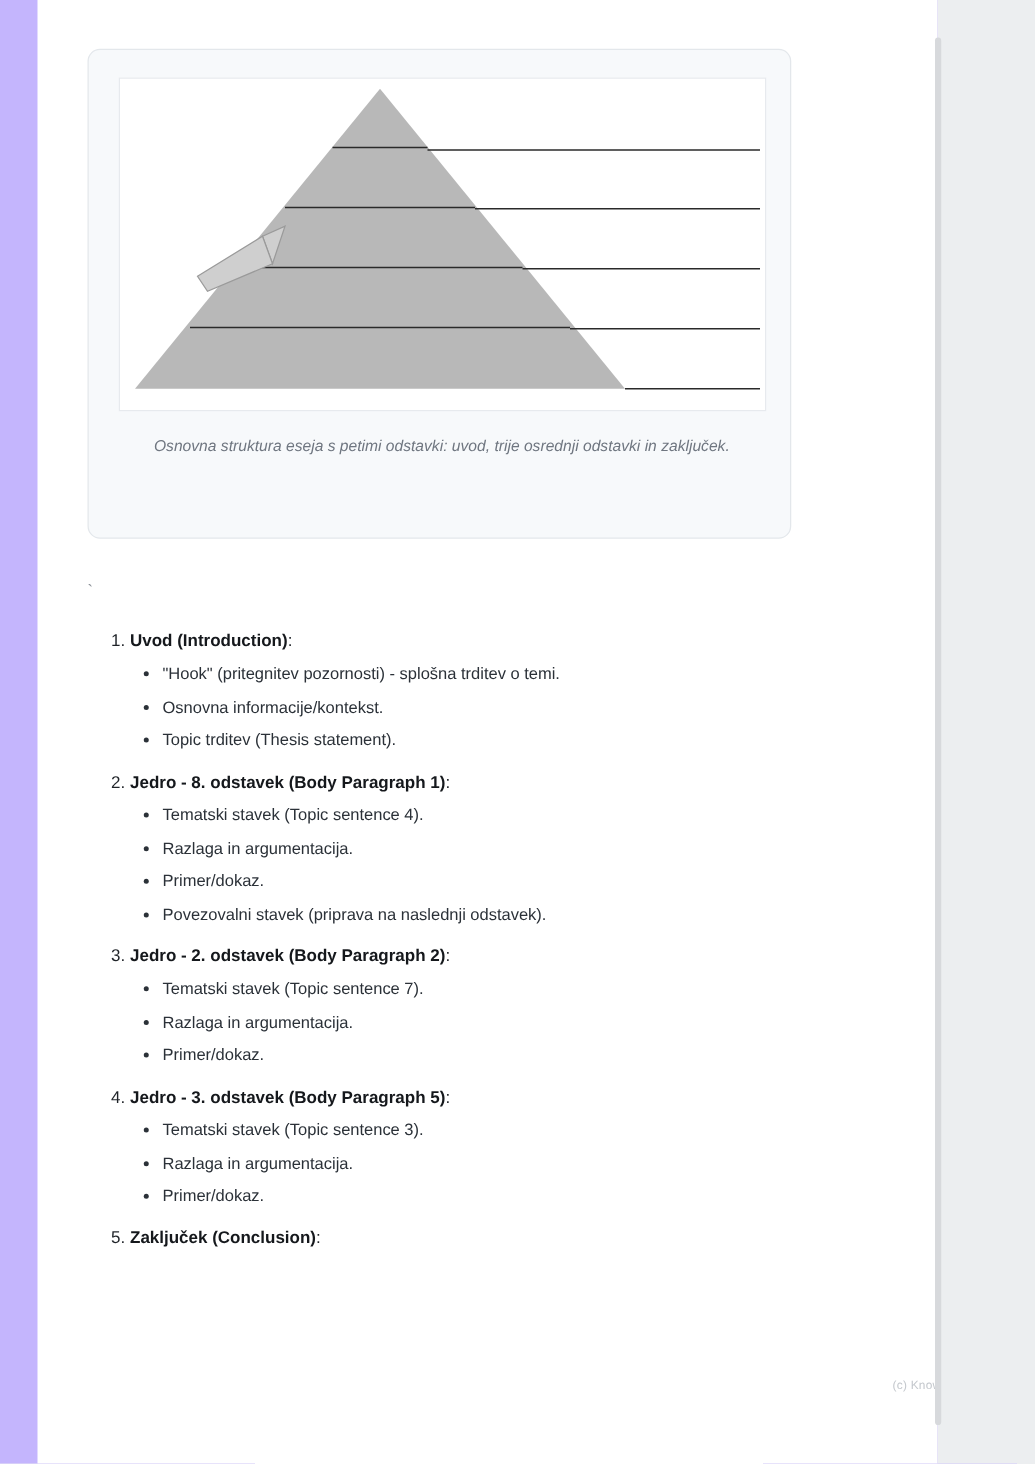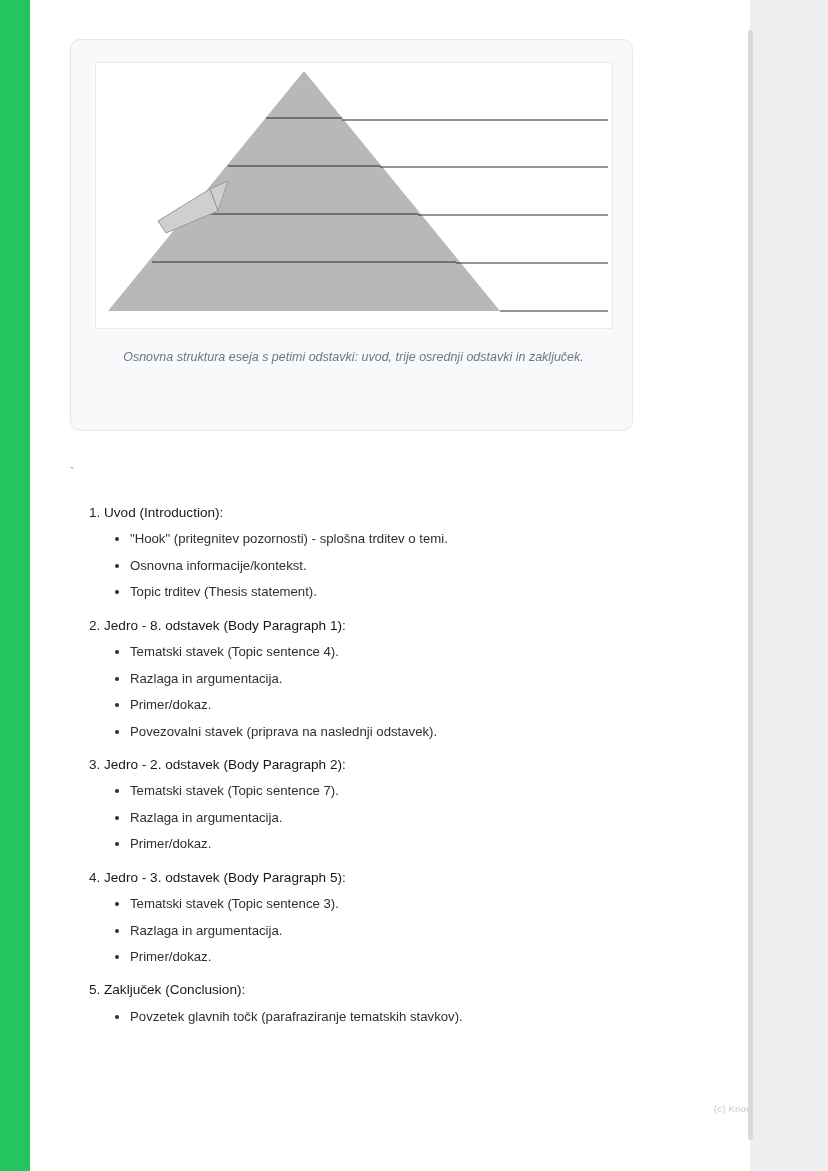--- a/index.html
+++ b/index.html
@@ -9,21 +9,21 @@
     width: 828px;
     height: 1171px;
     background: #eceef0;
     font-family: "Liberation Sans", sans-serif;
   }
   #page {
     position: relative;
     width: 828px;
     height: 1171px;
     overflow: hidden;
-    background: #22c55e;
+    background: #c4b5fd;
   }
   .sheet {
     position: absolute;
     left: 30px;
     top: 0;
     width: 720px;
     height: 1171px;
     background: #ffffff;
   }
   .right-gutter {
@@ -93,21 +93,21 @@
     padding-left: 34px;
     list-style: decimal;
   }
   ol.outline > li {
     font-size: 13.6px;
     color: #1f2328;
     margin-bottom: 13px;
     line-height: 1.5;
   }
   ol.outline > li > .head {
-    font-weight: normal;
+    font-weight: bold;
     color: #15181c;
   }
   ol.outline > li > .head-colon { font-weight: normal; }
   ul.sub {
     margin: 3px 0 0 0;
     padding-left: 26px;
     list-style: disc;
   }
   ul.sub > li {
     font-size: 13.2px;
@@ -191,23 +191,20 @@
         <li>
           <span class="head">Jedro - 3. odstavek (Body Paragraph 5)</span><span class="head-colon">:</span>
           <ul class="sub">
             <li>Tematski stavek (Topic sentence 3).</li>
             <li>Razlaga in argumentacija.</li>
             <li>Primer/dokaz.</li>
           </ul>
         </li>
         <li>
           <span class="head">Zaključek (Conclusion)</span><span class="head-colon">:</span>
-          <ul class="sub">
-            <li>Povzetek glavnih točk (parafraziranje tematskih stavkov).</li>
-          </ul>
         </li>
       </ol>
     </div>
 
     <div class="watermark">(c) Knowunity 2025</div>
   </div>
 
   <div class="right-gutter"></div>
   <div class="scroll-track"></div>
 

